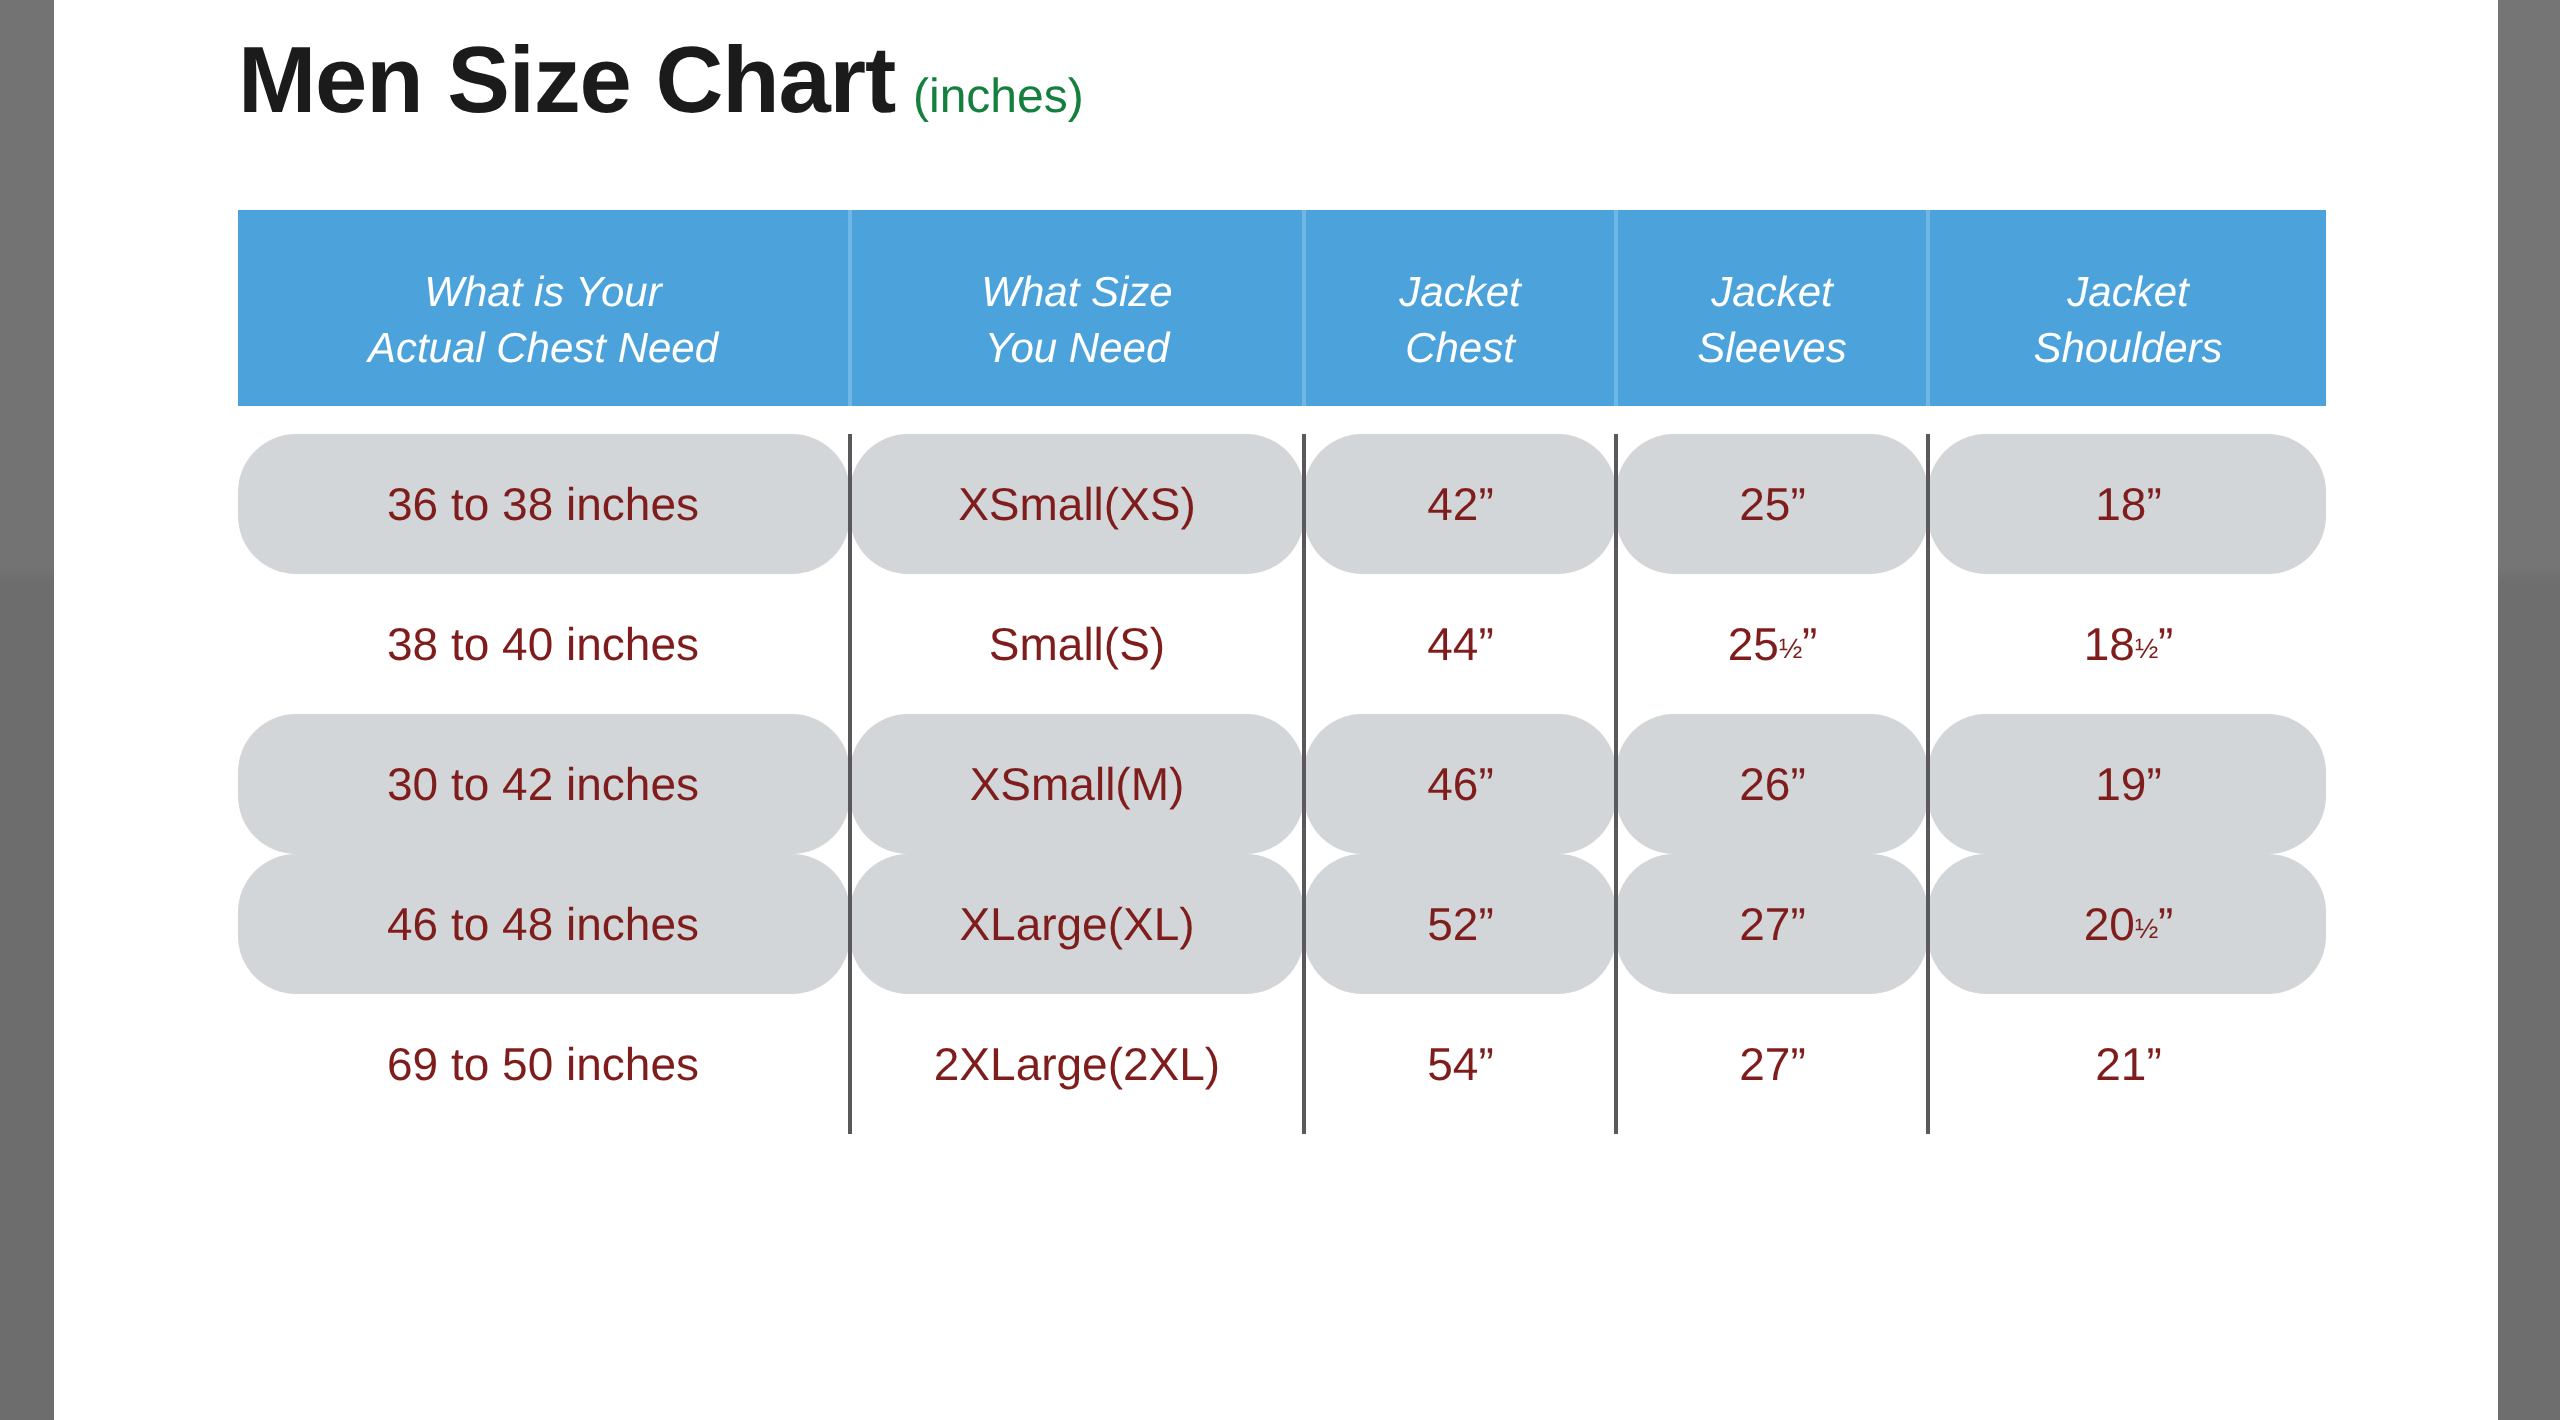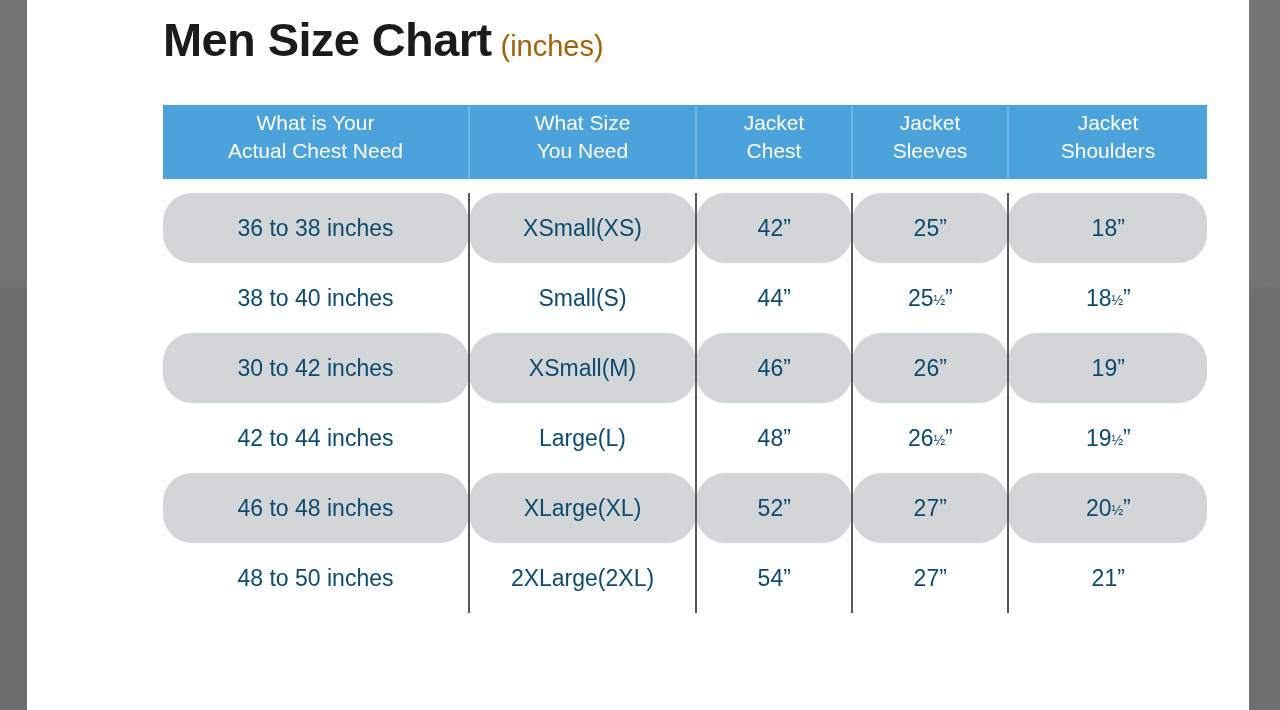--- a/index.html
+++ b/index.html
@@ -27,42 +27,41 @@
   .edge-bar.right { left: 1249px; width: 31px;
     background: linear-gradient(to bottom, #757575 0%, #757575 40%, #6e6e6e 41%, #6e6e6e 100%); }
 
   .canvas {
     position: absolute;
     left: 27px;
     top: 0;
     width: 1056px;
     height: 710px;
     background: #ffffff;
-    margin-left: 44px;
   }
 
   
   .title-wrap {
     position: absolute;
     left: 92px;
     top: 16px;
     display: flex;
     align-items: baseline;
   }
   .title-main {
     font-size: 47px;
     font-weight: 700;
     color: #1b1b1b;
     letter-spacing: -0.6px;
     line-height: 1;
   }
   .title-sub {
-    font-size: 29px;
+    font-size: 24px;
     font-weight: 400;
-    color: #a16207;
+    color: #15803d;
     margin-left: 9px;
     line-height: 1;
   }
 
   
   .table {
     position: absolute;
     left: 92px;
     top: 105px;
     width: 1044px;
@@ -74,41 +73,42 @@
   .table col.c2 { width: 156px; }
   .table col.c3 { width: 156px; }
   .table col.c4 { width: 199px; }
 
   thead th {
     background: #4ca3dc;
     color: #ffffff;
     font-size: 21px;
     font-weight: 400;
     line-height: 1.32;
-    padding: 4px 4px 15px;
+    padding: 28px 4px 15px;
     text-align: center;
     vertical-align: middle;
     border-right: 2px solid #6fb8e5;
     height: 70px;
     box-sizing: border-box;
+    font-style: italic;
   }
   thead th:last-child { border-right: none; }
   thead th .hl { display: block; white-space: nowrap; }
 
   .spacer-row td {
     height: 14px;
     padding: 0;
     background: #ffffff;
     border: none;
   }
 
   tbody.body-rows tr { height: 70px; }
   tbody.body-rows td {
     font-size: 23px;
-    color: #0c4a6e;
+    color: #7f1d1d;
     text-align: center;
     vertical-align: middle;
     padding: 16px 4px;
     border-right: 2px solid #59595b;
     height: 70px;
     box-sizing: border-box;
     white-space: nowrap;
     border-radius: 29px;
   }
   tbody.body-rows td:last-child { border-right: none; }
@@ -187,36 +187,29 @@
           <td>25<span class="frac">½</span><span class="inchmark">”</span></td>
           <td>18<span class="frac">½</span><span class="inchmark">”</span></td>
         </tr>
         <tr class="shade">
           <td>30 to 42 inches</td>
           <td>XSmall(M)</td>
           <td>46<span class="inchmark">”</span></td>
           <td>26<span class="inchmark">”</span></td>
           <td>19<span class="inchmark">”</span></td>
         </tr>
-        <tr class="plain">
-          <td>42 to 44 inches</td>
-          <td>Large(L)</td>
-          <td>48<span class="inchmark">”</span></td>
-          <td>26<span class="frac">½</span><span class="inchmark">”</span></td>
-          <td>19<span class="frac">½</span><span class="inchmark">”</span></td>
-        </tr>
         <tr class="shade">
           <td>46 to 48 inches</td>
           <td>XLarge(XL)</td>
           <td>52<span class="inchmark">”</span></td>
           <td>27<span class="inchmark">”</span></td>
           <td>20<span class="frac">½</span><span class="inchmark">”</span></td>
         </tr>
         <tr class="plain">
-          <td>48 to 50 inches</td>
+          <td>69 to 50 inches</td>
           <td>2XLarge(2XL)</td>
           <td>54<span class="inchmark">”</span></td>
           <td>27<span class="inchmark">”</span></td>
           <td>21<span class="inchmark">”</span></td>
         </tr>
       </tbody>
   </table>
 
 </div>
 

